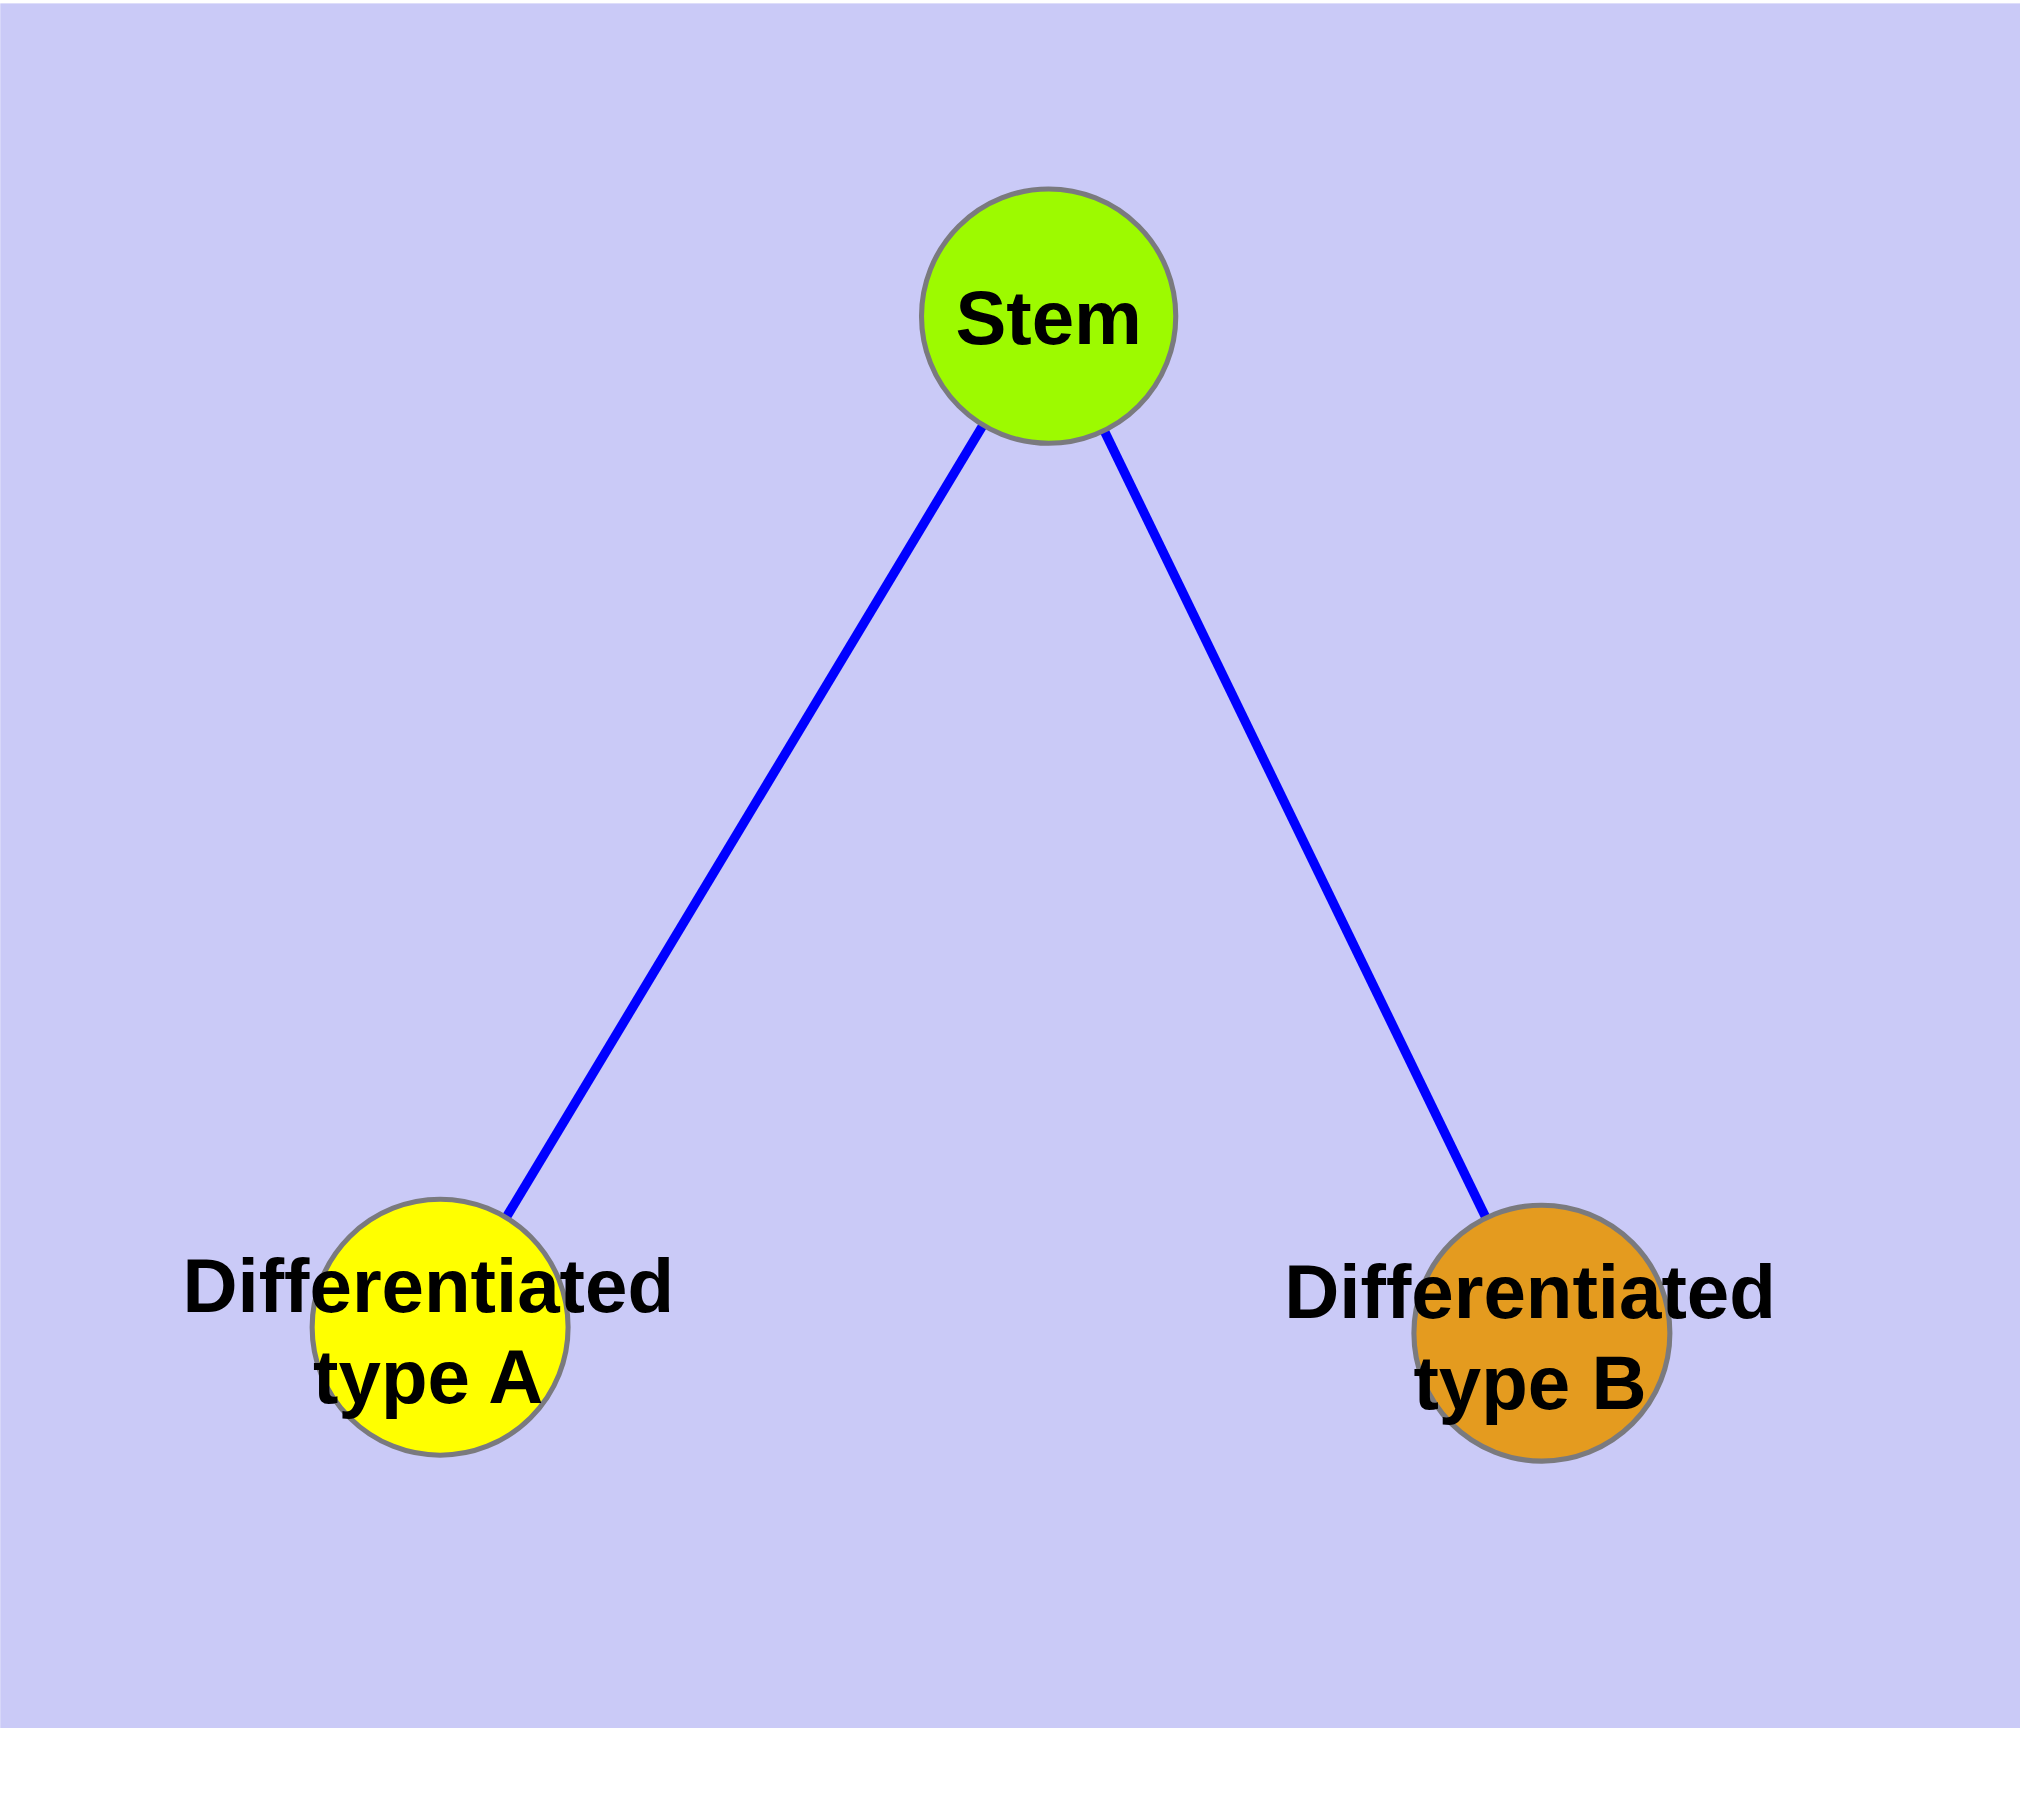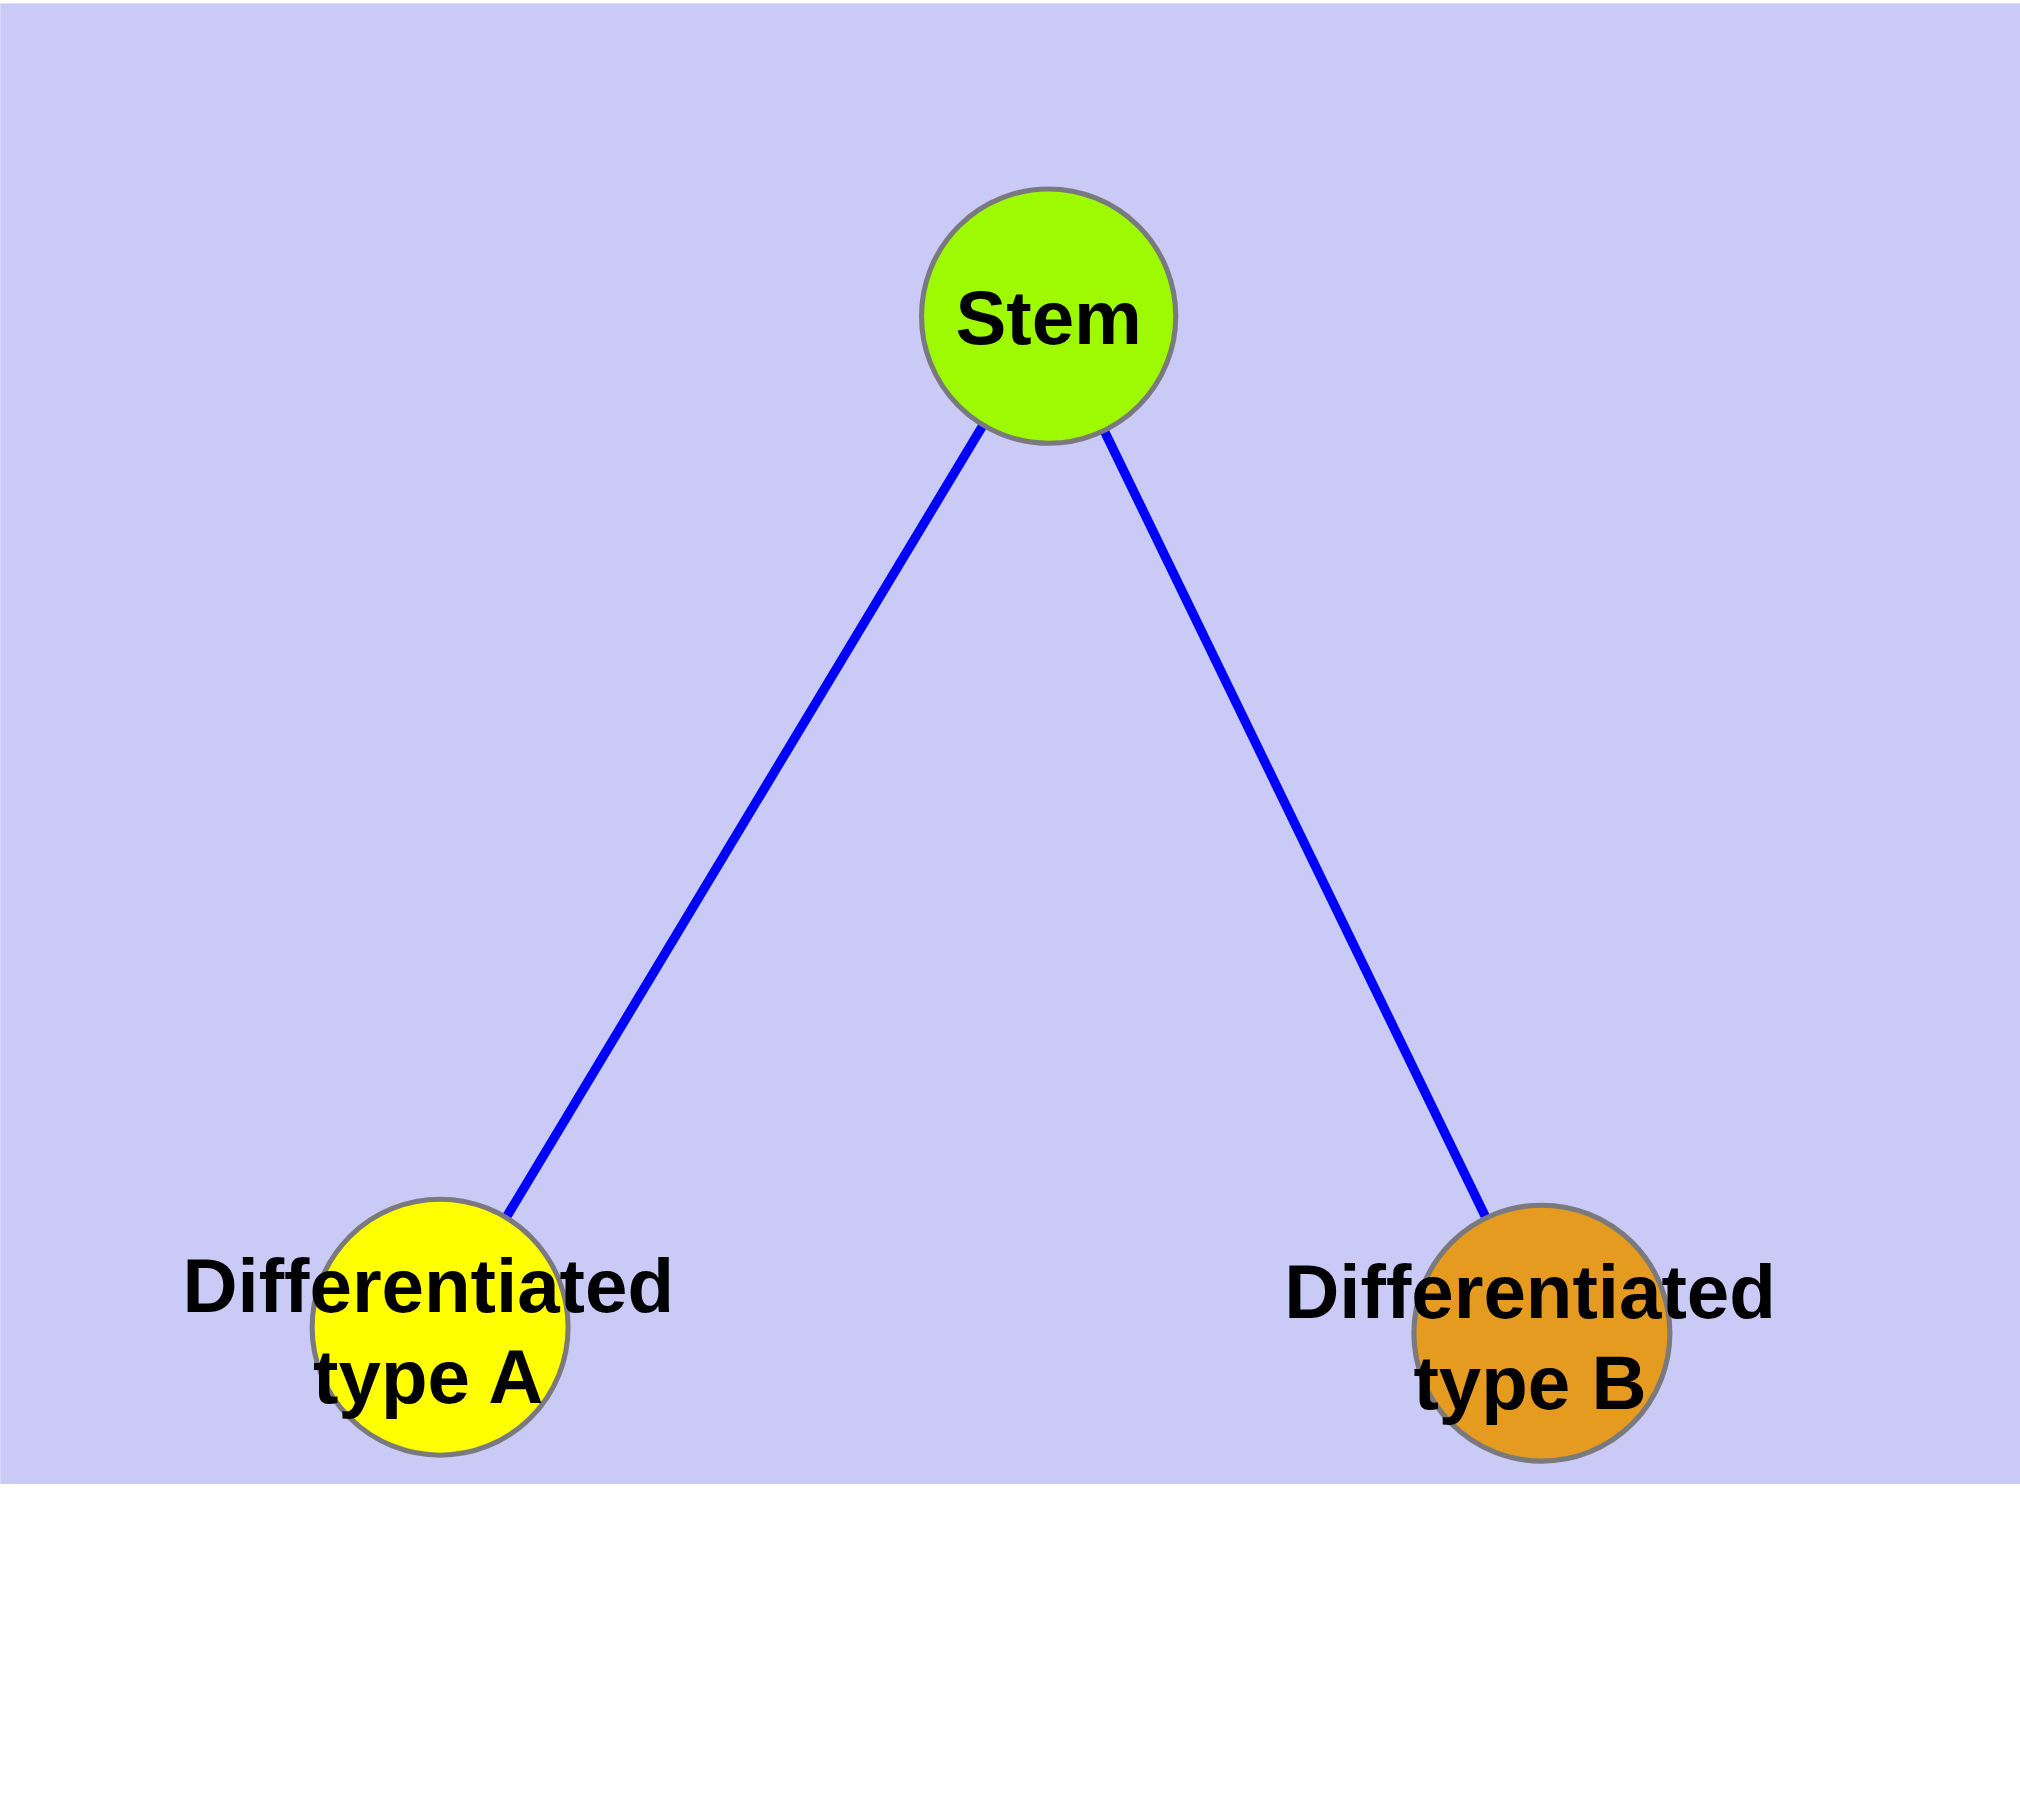--- a/index.html
+++ b/index.html
@@ -2,21 +2,21 @@
 <html style="font-size:13.6px"><head>
 <meta charset="utf-8">
 <style>
   html, body {
     margin: 0;
     padding: 0;
     background: #ffffff;
   }
   .stage {
     width: 2021px;
-    height: 1484px;
+    height: 1728px;
     position: relative;
     overflow: hidden;
   }
   .stage svg {
     display: block;
     width: 2021px;
     height: 1812px;
   }
   .node-label {
     font-family: "Liberation Sans", sans-serif;

